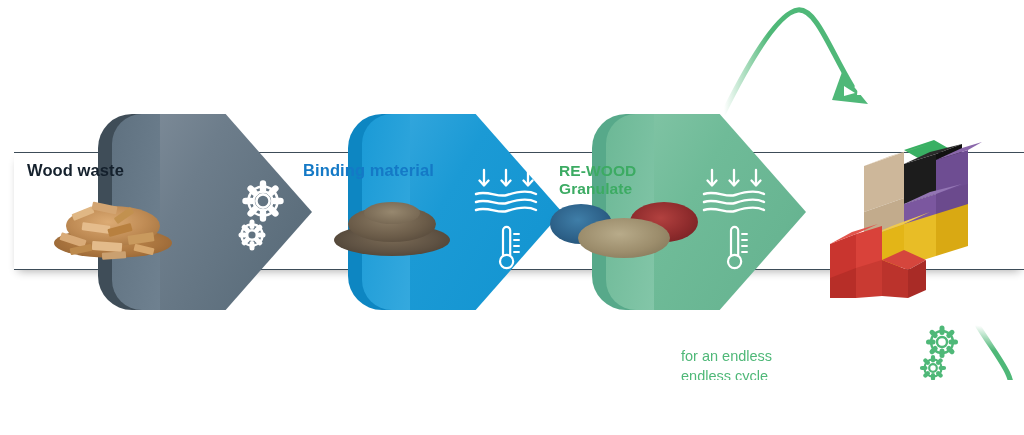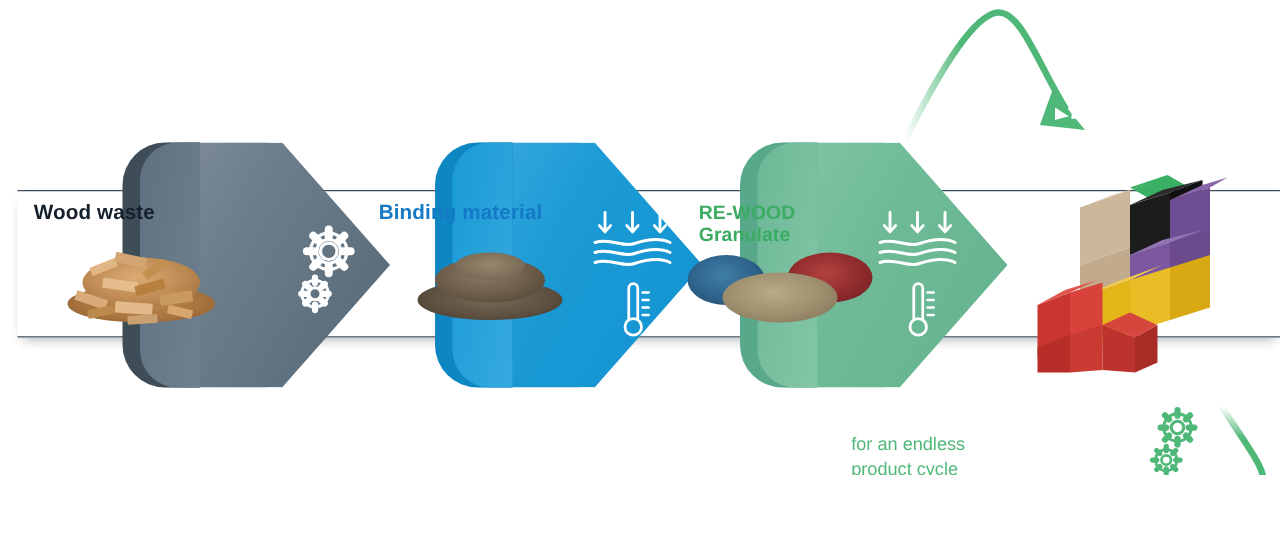--- a/index.html
+++ b/index.html
@@ -270,16 +270,16 @@
                  M5.4 34.4l2.4 2.4 M18.2 47.2l2.4 2.4
                  M20.6 34.4l-2.4 2.4 M7.8 47.2l-2.4 2.4" stroke-linecap="round" stroke-width="4.2"></path>
         <circle cx="13" cy="42" r="8.6" stroke-width="2.2"></circle>
         <circle cx="13" cy="42" r="3.8" stroke-width="2.2"></circle>
       </g>
     </svg>
   </div>
 
   <div class="cyc-text" style="left:681px;top:347px;">
     <div>for an endless</div>
-    <div>product cycle</div>
+    <div>endless cycle</div>
   </div>
 
 </div>
 
 </body></html>

